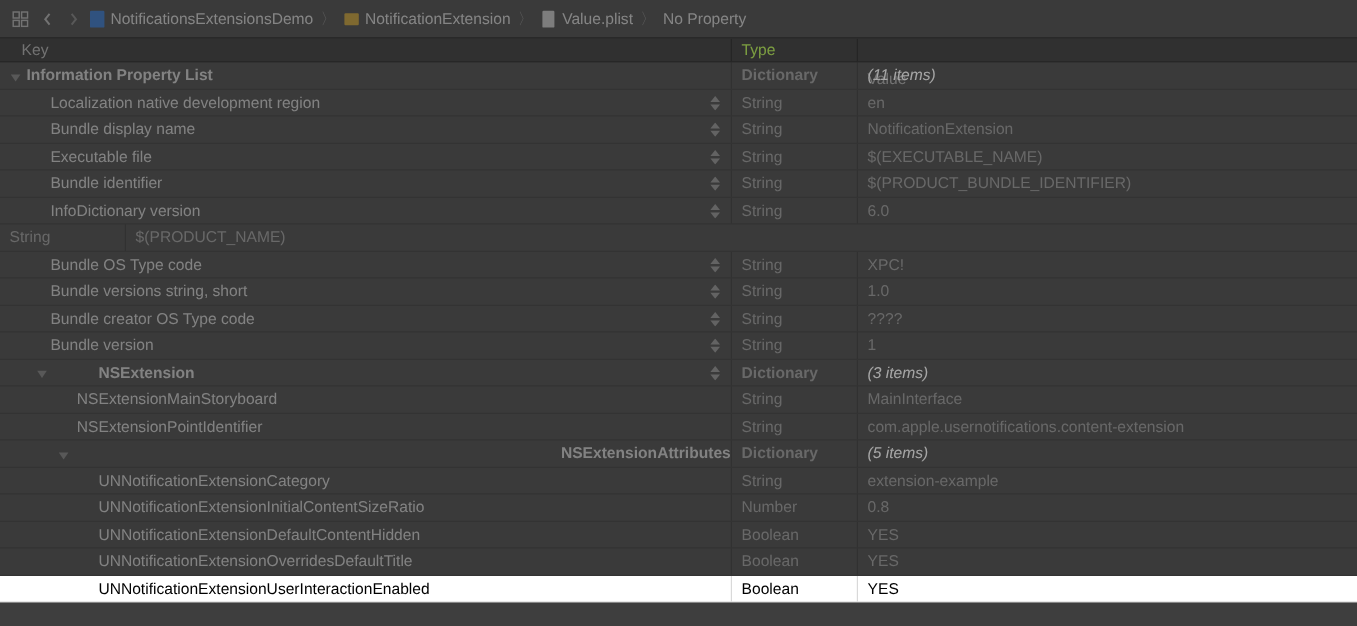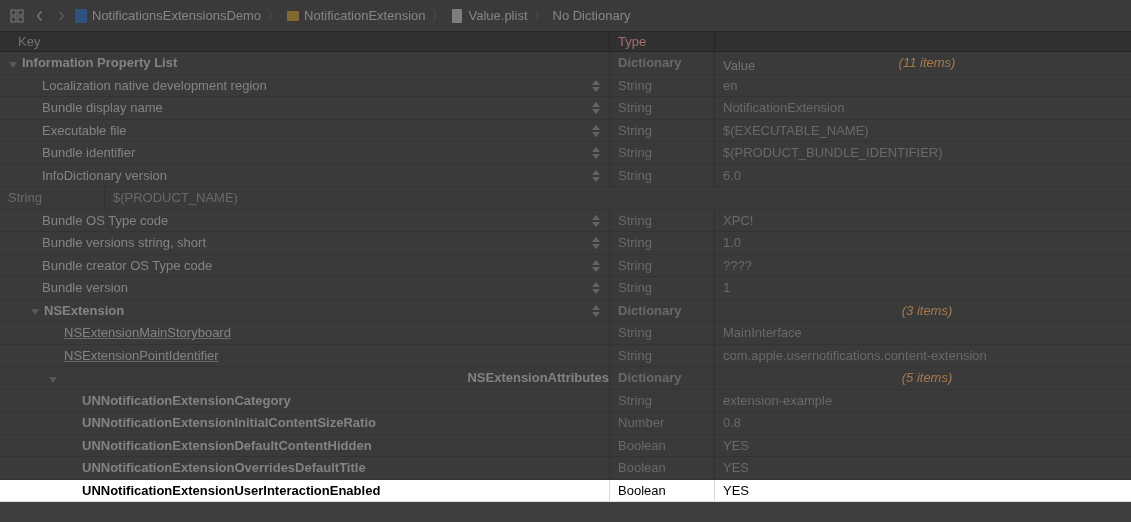--- a/index.html
+++ b/index.html
@@ -106,21 +106,21 @@
       padding-left: 18px;
       line-height: 20px;
       color: #b0b0b0;
       border-right: 1px solid #3a3a3a;
     }
 
     .col-type {
       flex: 0 0 105px;
       padding-left: 8px;
       line-height: 20px;
-      color: #fca5a5;
+      color: #bef264;
       border-right: 1px solid #3a3a3a;
     }
 
     .col-value {
       flex: 1;
       padding-left: 8px;
       line-height: 20px;
       color: #b0b0b0;
       margin-top: 24px;
     }
@@ -189,22 +189,21 @@
       color: #000000;
     }
 
     .dict-row .keytext,
     .dict-row .type-cell {
       font-weight: 600;
     }
 
     .dict-row .value-cell {
       font-style: italic;
-      color: #fdba74;
-      text-align: center;
+      color: #ffffff;
     }
 
     .stepper {
       position: absolute;
       right: 6px;
       top: 4px;
       width: 12px;
       height: 14px;
       display: flex;
       flex-direction: column;
@@ -215,24 +214,24 @@
     .stepper svg {
       width: 10px;
       height: 6px;
       display: block;
     }
 
     .stepper polygon {
       fill: #999;
     }
     .indent-1 { padding-left: 42px; }
-    .indent-2 { padding-left: 64px; text-decoration: underline; }
-    .indent-3 { padding-left: 82px; font-weight: bold; }
+    .indent-2 { padding-left: 64px; }
+    .indent-3 { padding-left: 82px; }
     .disclosure-indent-0 { padding-left: 8px; }
-    .disclosure-indent-1 { padding-left: 30px; }
+    .disclosure-indent-1 { padding-left: 30px; gap: 38px; }
     .disclosure-indent-2 { padding-left: 48px; justify-content: space-between; }
   </style>
 </head>
 <body>
 
 <div class="breadcrumb-bar">
   <div class="nav-icon grid-icon">
     <svg viewBox="0 0 14 14">
         <rect x="1" y="1" width="5" height="5" fill="none" stroke="#b0b0b0" stroke-width="1.2"></rect>
         <rect x="8" y="1" width="5" height="5" fill="none" stroke="#b0b0b0" stroke-width="1.2"></rect>
@@ -269,21 +268,21 @@
 
   <div class="breadcrumb-seg">
     <span class="file-icon plist-icon"><svg viewBox="0 0 14 16">
           <rect x="2" y="1" width="10" height="14" rx="1"></rect>
         </svg></span>
     <span>Value.plist</span>
   </div>
   <span class="bc-sep">〉</span>
 
   <div class="breadcrumb-seg">
-    <span>No Dictionary</span>
+    <span>No Property</span>
   </div>
 </div>
 
 <div class="column-header">
   <div class="col-key">Key</div>
   <div class="col-type">Type</div>
   <div class="col-value">Value</div>
 </div>
 
 <div class="rows" id="rows-container">

